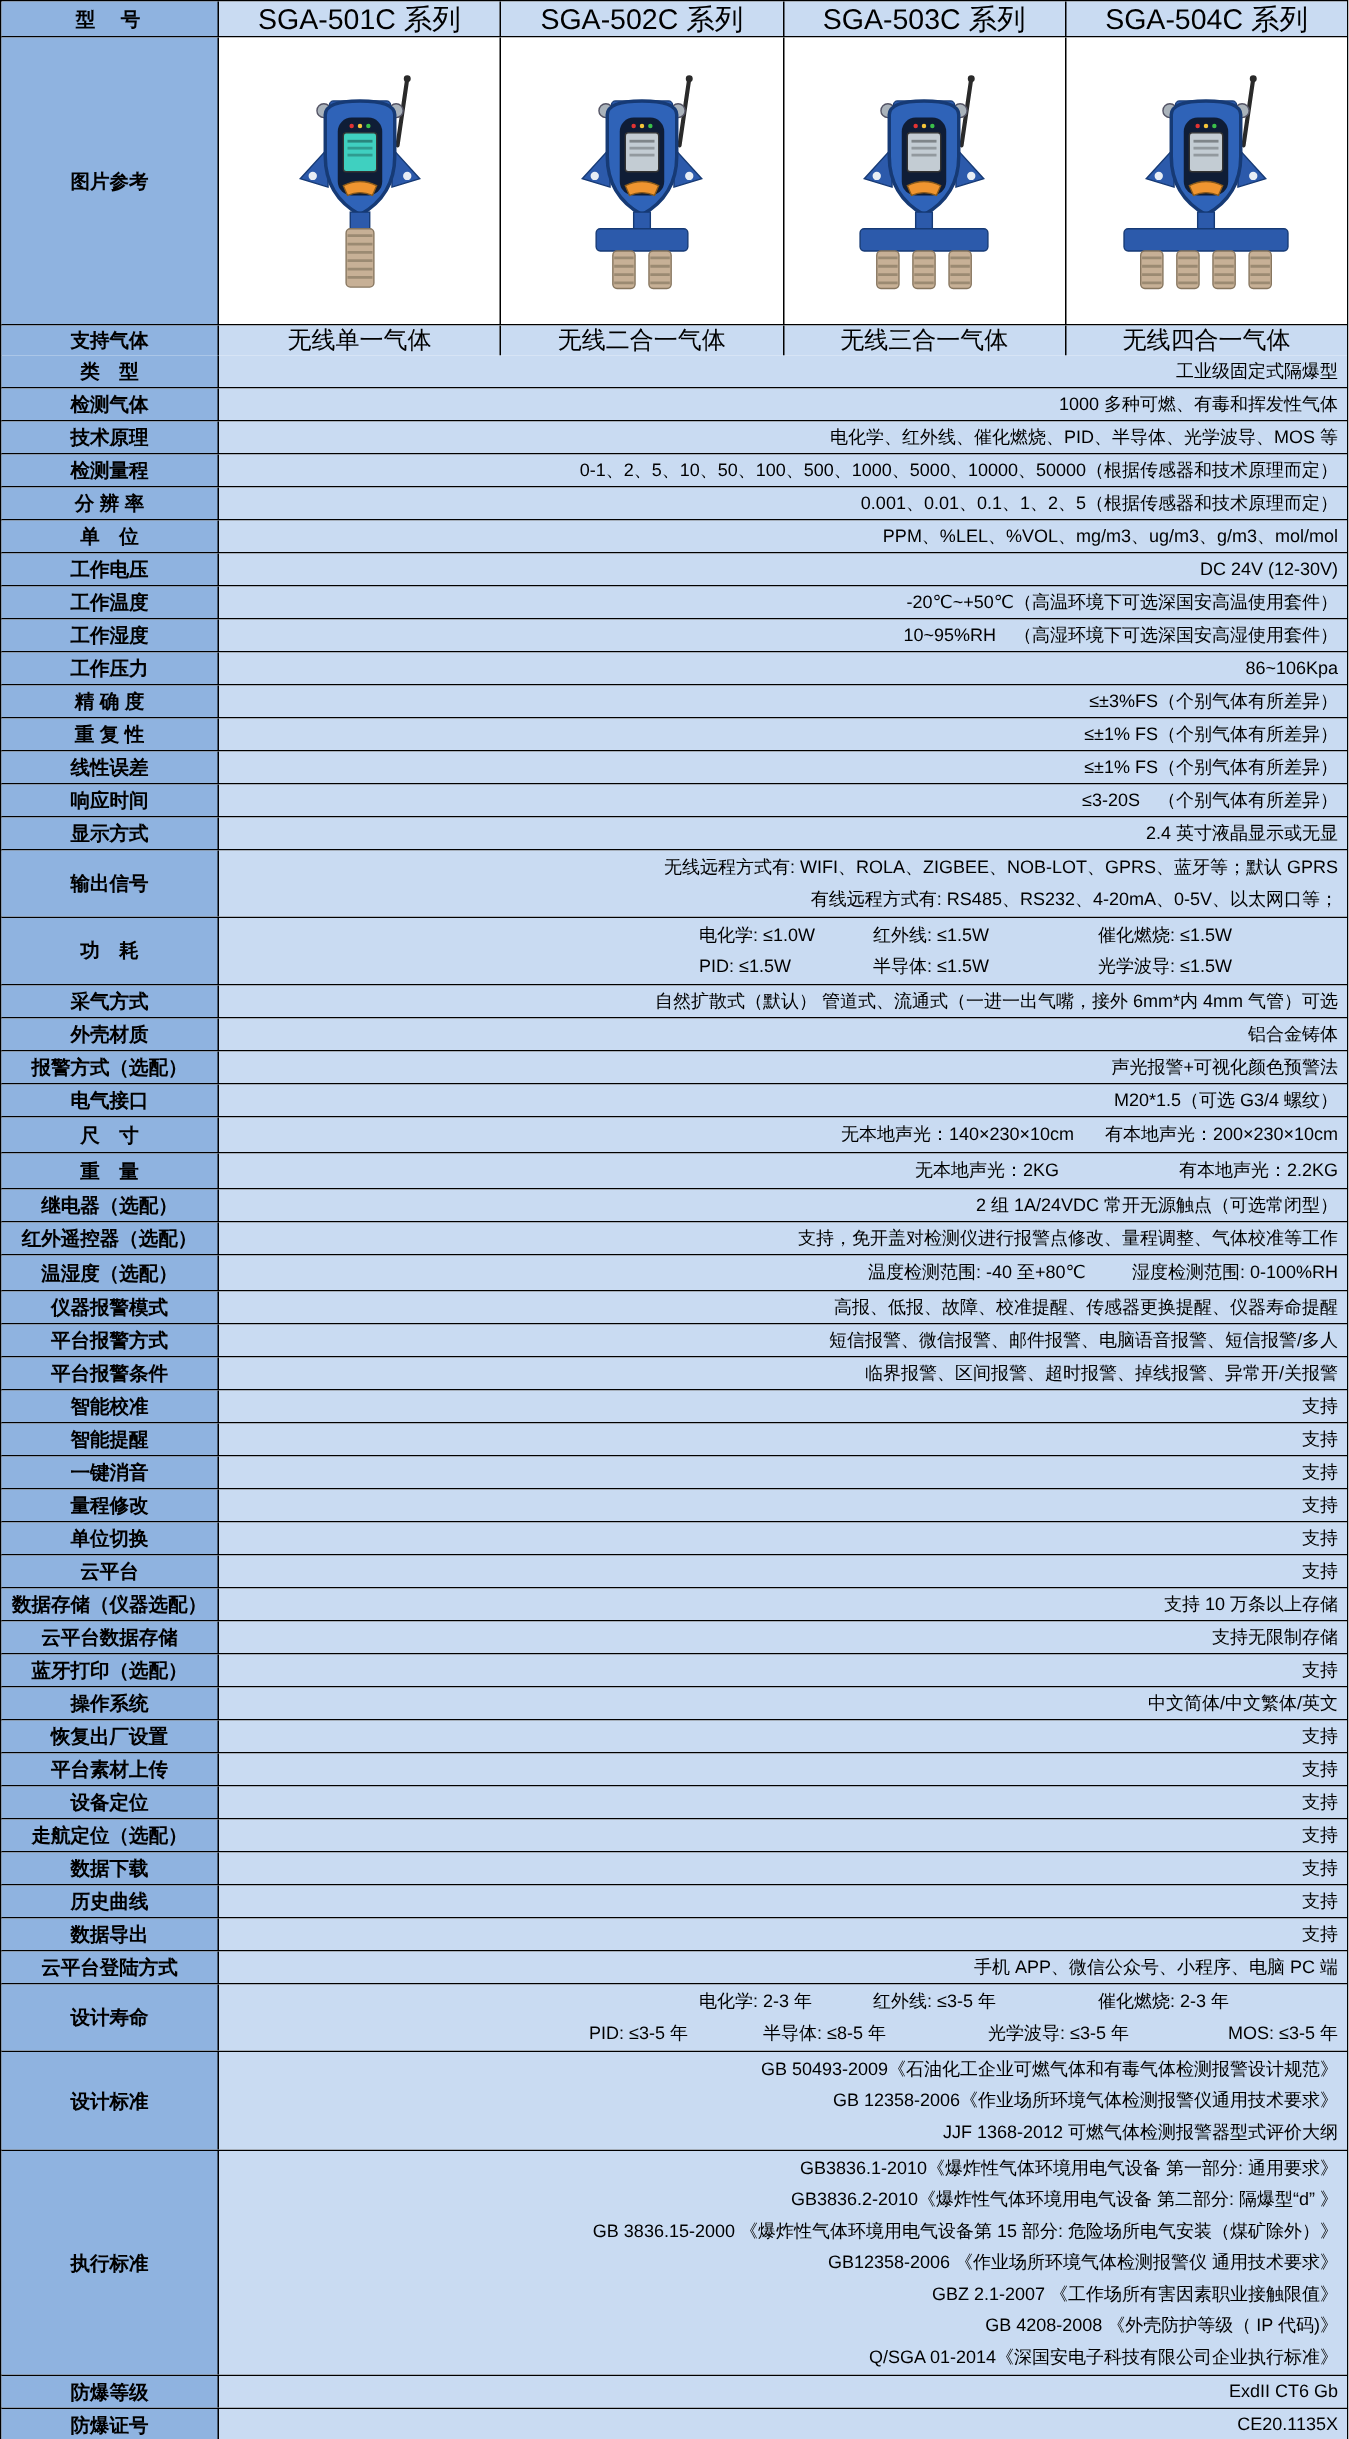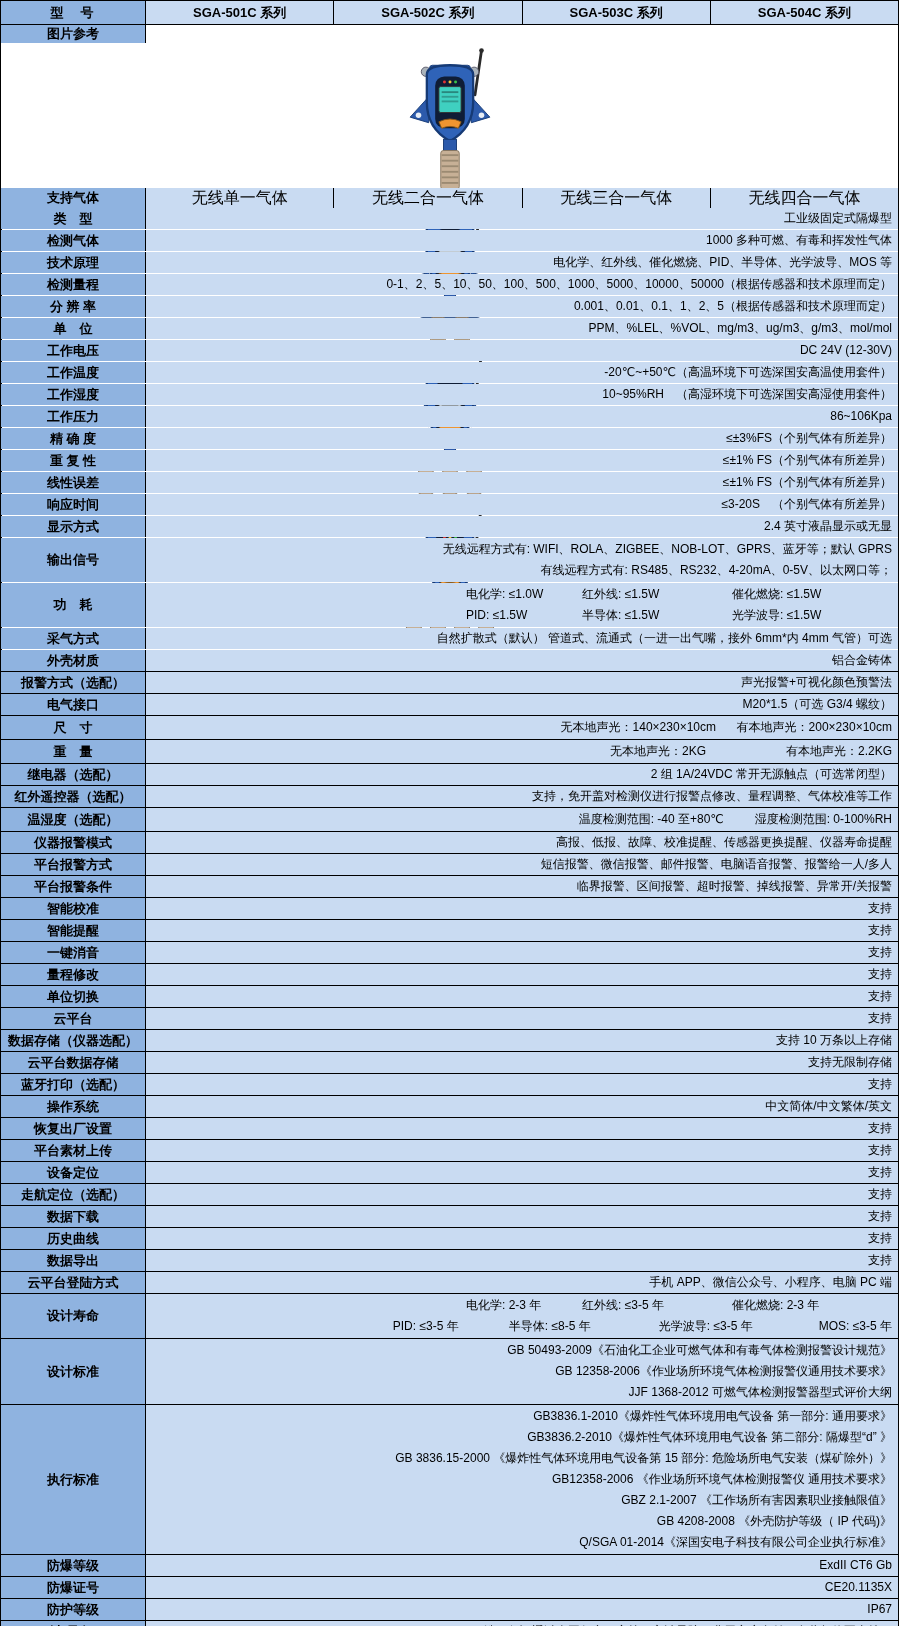--- a/index.html
+++ b/index.html
@@ -64,23 +64,23 @@
   .header-row .label-cell{letter-spacing:2px;}
   .data-cell{
     flex:1;
     background:var(--value-bg);
     display:flex;
     align-items:center;
     justify-content:center;
     font-size:12.5px;
   }
   .data-cell + .data-cell{border-left:1px solid var(--border);}
-  .model-cell{font-weight:bold;font-size:13px;}
+  .model-cell{font-weight:normal;font-size:19px;}
   
-  .image-row{height:163px;flex-direction:column;}
+  .image-row{height:192px;}
   .image-cell{background:var(--image-bg);}
   .image-cell svg{display:block;}
   
   .gas-row{height:21px;}
   .gas-row .data-cell{font-size:16px;}
 </style>
 </head>
 <body>
 
 <div class="table">
@@ -426,21 +426,21 @@
       </div>
       <div class="row spec-row single">
         <div class="label-cell">仪器报警模式</div>
         <div class="value-area">
           <div class="value-line">高报、低报、故障、校准提醒、传感器更换提醒、仪器寿命提醒</div>
         </div>
       </div>
       <div class="row spec-row single">
         <div class="label-cell">平台报警方式</div>
         <div class="value-area">
-          <div class="value-line">短信报警、微信报警、邮件报警、电脑语音报警、报警给一人/多人</div>
+          <div class="value-line">短信报警、微信报警、邮件报警、电脑语音报警、短信报警/多人</div>
         </div>
       </div>
       <div class="row spec-row single">
         <div class="label-cell">平台报警条件</div>
         <div class="value-area">
           <div class="value-line">临界报警、区间报警、超时报警、掉线报警、异常开/关报警</div>
         </div>
       </div>
       <div class="row spec-row single">
         <div class="label-cell">智能校准</div>

